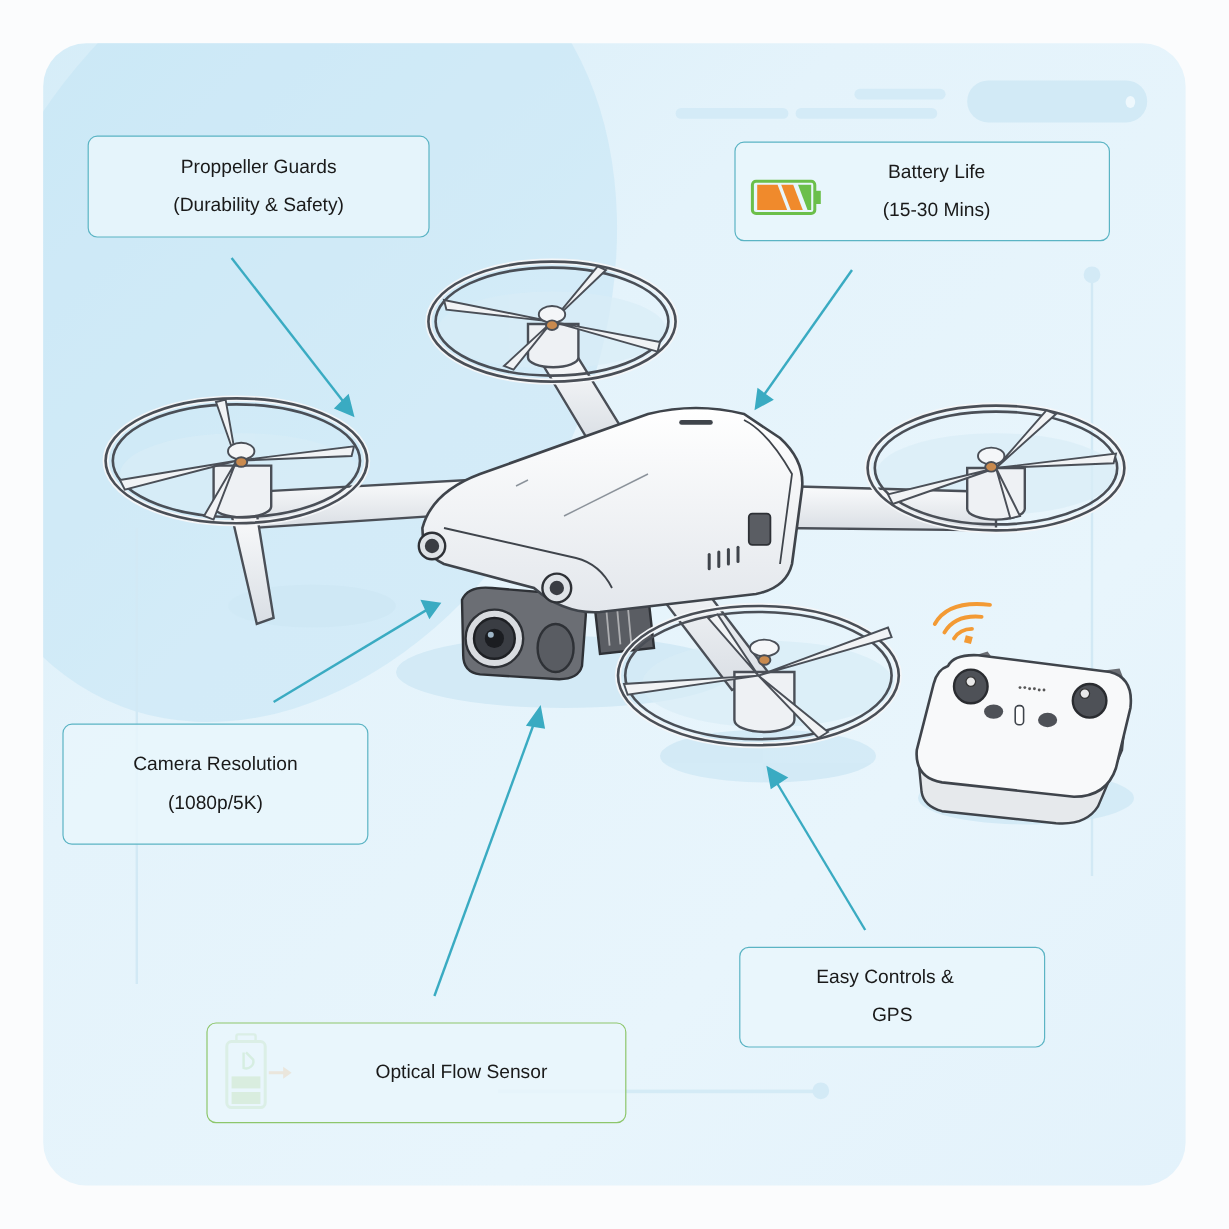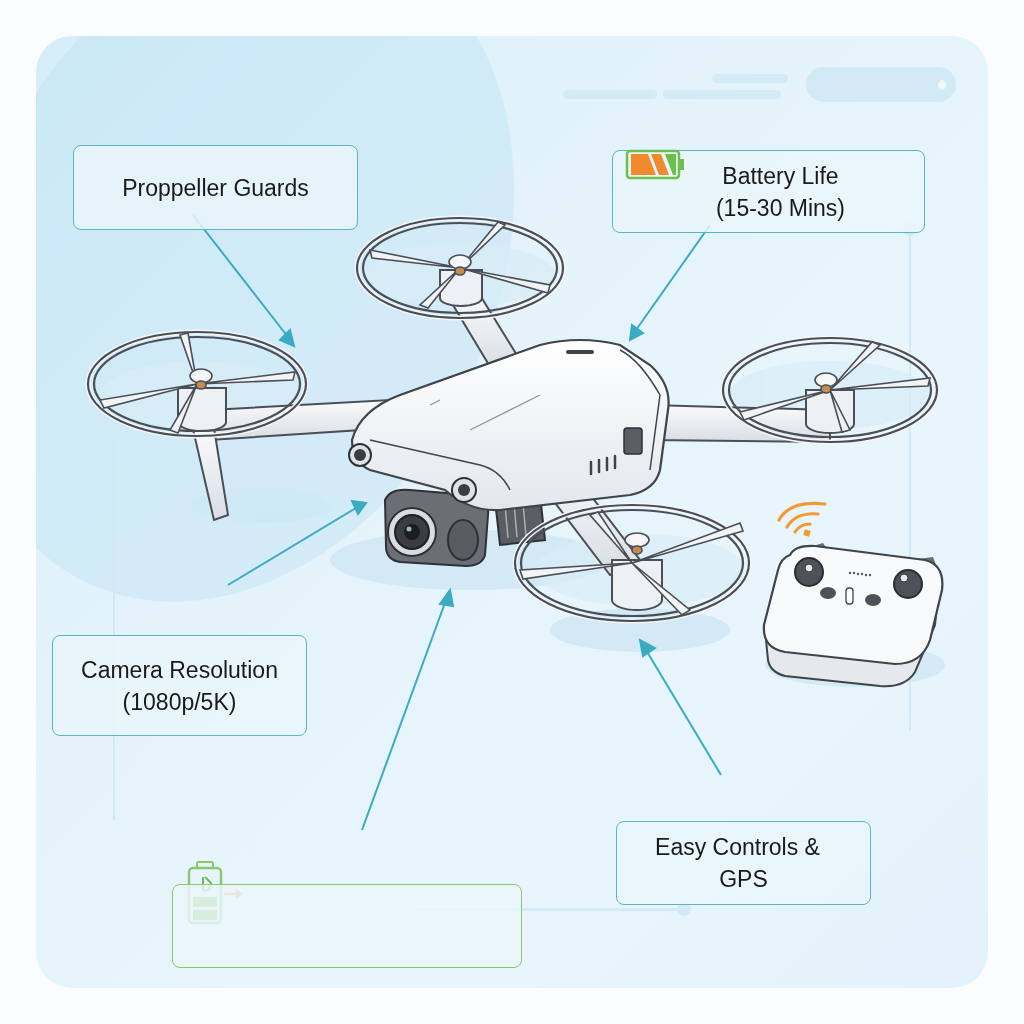--- a/index.html
+++ b/index.html
@@ -24,22 +24,22 @@
   .deco-pill { position:absolute; left:806px; top:67px; width:150px; height:35px; border-radius:18px; background:#d2eaf6; }
   .deco-dot { position:absolute; width:8px; height:10px; border-radius:50%; background:#eef8fd; }
   .guide-v { position:absolute; width:2px; background:#d2e9f5; }
   .guide-h { position:absolute; height:3px; background:#d4ebf6; }
   .guide-node { position:absolute; width:14px; height:14px; border-radius:50%; background:#d3eaf6; }
 
   .callout {
     position:absolute; box-sizing:border-box;
     border:1.5px solid #5bb4c4; border-radius:8px;
     background:rgba(233,246,252,0.85);
-    color:#1a1a1a; font-size:23px; line-height:32px;
-    display:flex; align-items:center; justify-content:center; text-align:center;margin-top:32px;
+    color:#1a1a1a; font-size:16px; line-height:32px;
+    display:flex; align-items:center; justify-content:center; text-align:center;
   }
   .callout .txt { display:flex; flex-direction:column; align-items:center; }
   .callout.green { border-color:#8dc66b; }
 
   svg.overlay { position:absolute; left:0; top:0; }
 </style>
 </head>
 <body>
 
 <div class="panel">
@@ -224,20 +224,21 @@
     <line x1="362" y1="830" x2="446" y2="600"></line>
     <polygon points="450,590 440,604 453,606"></polygon>
     <line x1="721" y1="775" x2="646" y2="650"></line>
     <polygon points="640,640 643,656 655,648"></polygon>
   </g>
 </svg>
 
 <div class="callout" style="left:73px;top:113px;width:285px;height:85px;">
   <div class="txt">
     <span>Proppeller Guards</span>
+    <span>(Durability &amp; Safety)</span>
   </div>
 </div>
 
 <div class="callout" style="left:612px;top:118px;width:313px;height:83px;padding-left:24px;">
   <div class="txt">
     <span>Battery Life</span>
     <span>(15-30 Mins)</span>
   </div>
 </div>
 <svg class="overlay" width="1024" height="1024" viewBox="0 0 1024 1024" style="pointer-events:none;">
@@ -268,14 +269,15 @@
 
 <div class="callout" style="left:616px;top:789px;width:255px;height:84px;justify-content:center;">
   <div class="txt" style="align-items:center;">
     <span style="margin-left:-12px;">Easy Controls &amp;</span>
     <span>GPS</span>
   </div>
 </div>
 
 <div class="callout green" style="left:172px;top:852px;width:350px;height:84px;padding-left:75px;">
   <div class="txt">
+    <span>Optical Flow Sensor</span>
   </div>
 </div>
 
 </body></html>

